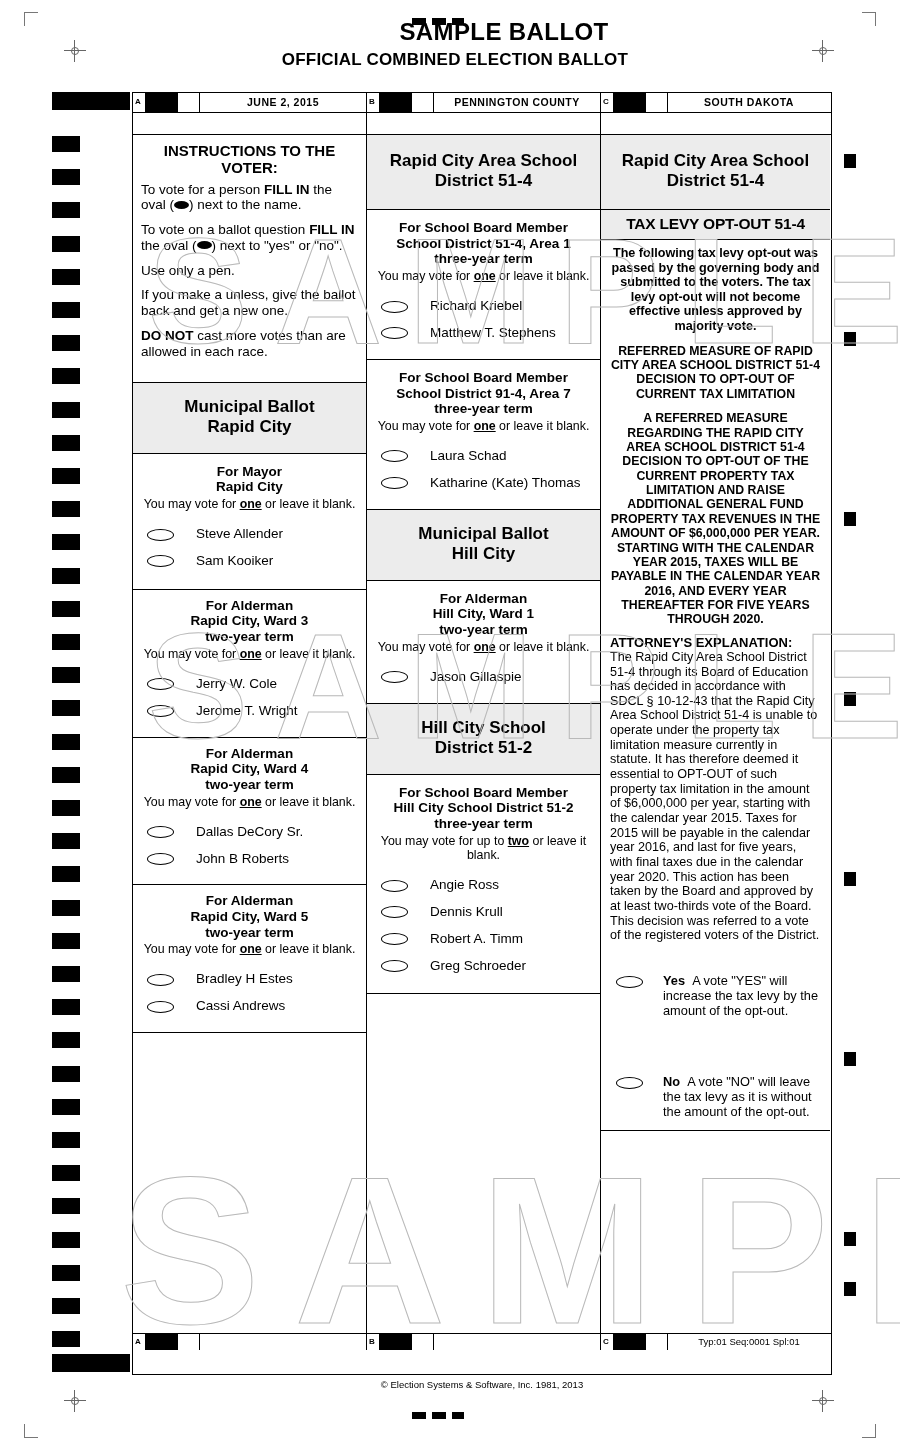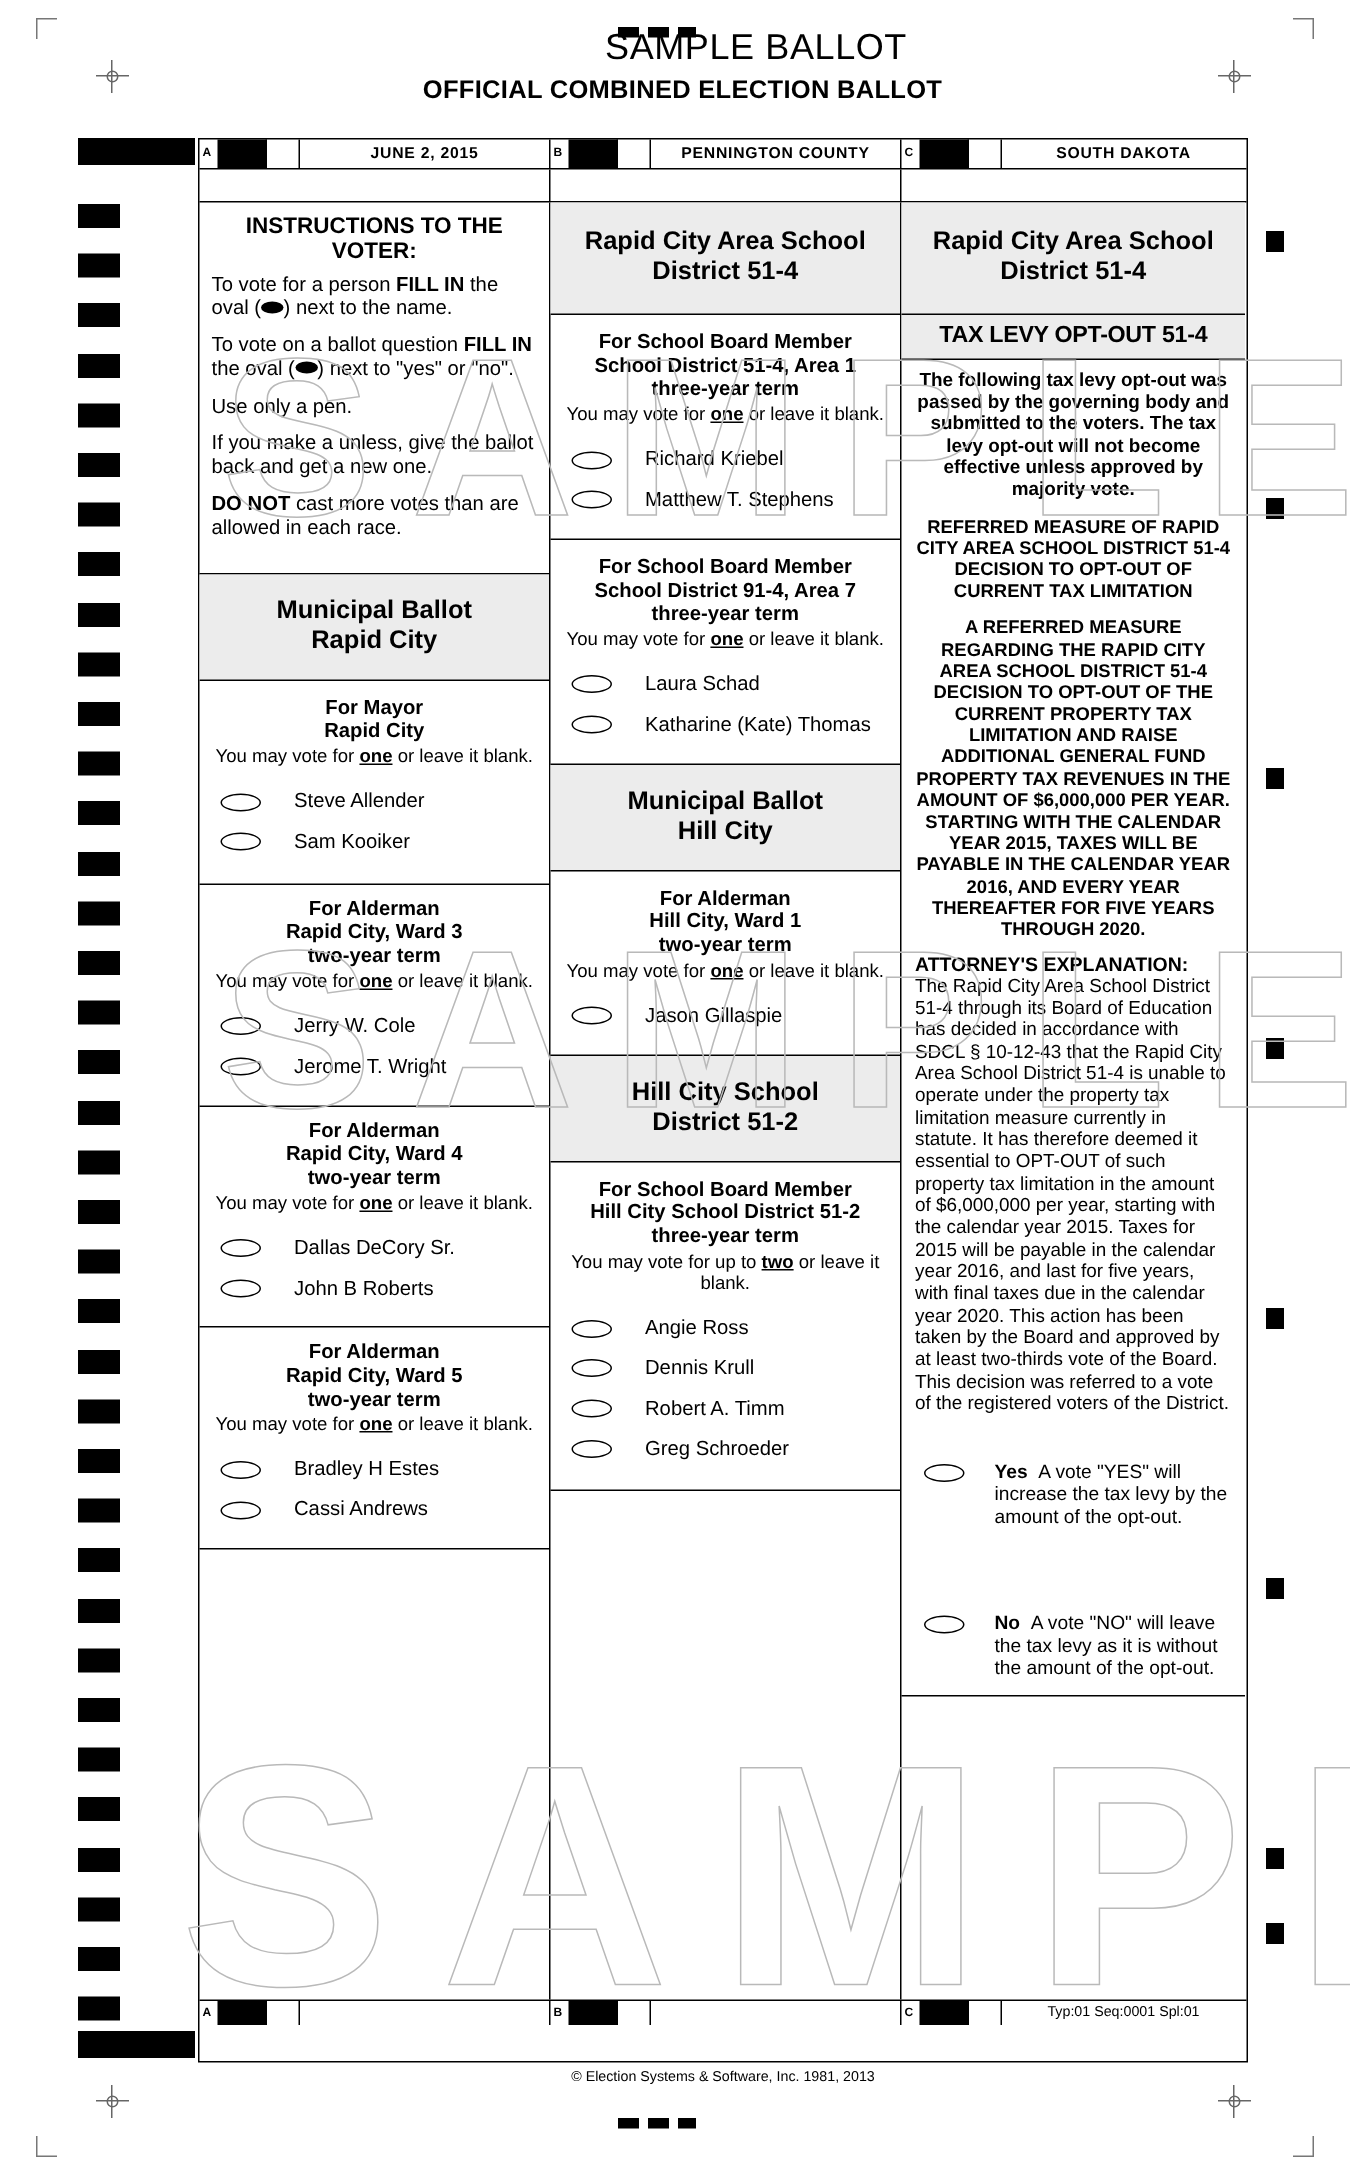--- a/index.html
+++ b/index.html
@@ -32,21 +32,21 @@
              border:1.4px solid #666; border-radius:50%; }
 
   
   .dashbar { position:absolute; display:flex; gap:6px; }
   .dashbar span { display:block; background:#000; }
 
   
   .hdr { position:absolute; left:0; top:18px; width:900px; text-align:center; }
   .hdr .sample-ballot {
     position:absolute; left:0; top:0; width:900px;
-    text-align:center; font-size:24px; font-weight:normal; letter-spacing:.4px;
+    text-align:center; font-size:24px; font-weight:bold; letter-spacing:.4px;
     padding-left:108px;
   }
   .hdr .official {
     position:absolute; left:0; top:32px; width:900px;
     text-align:center; font-size:17px; font-weight:bold; letter-spacing:.2px;
     padding-left:10px;
   }
 
   
   .rail { position:absolute; top:92px; width:70px; height:1278px; }

